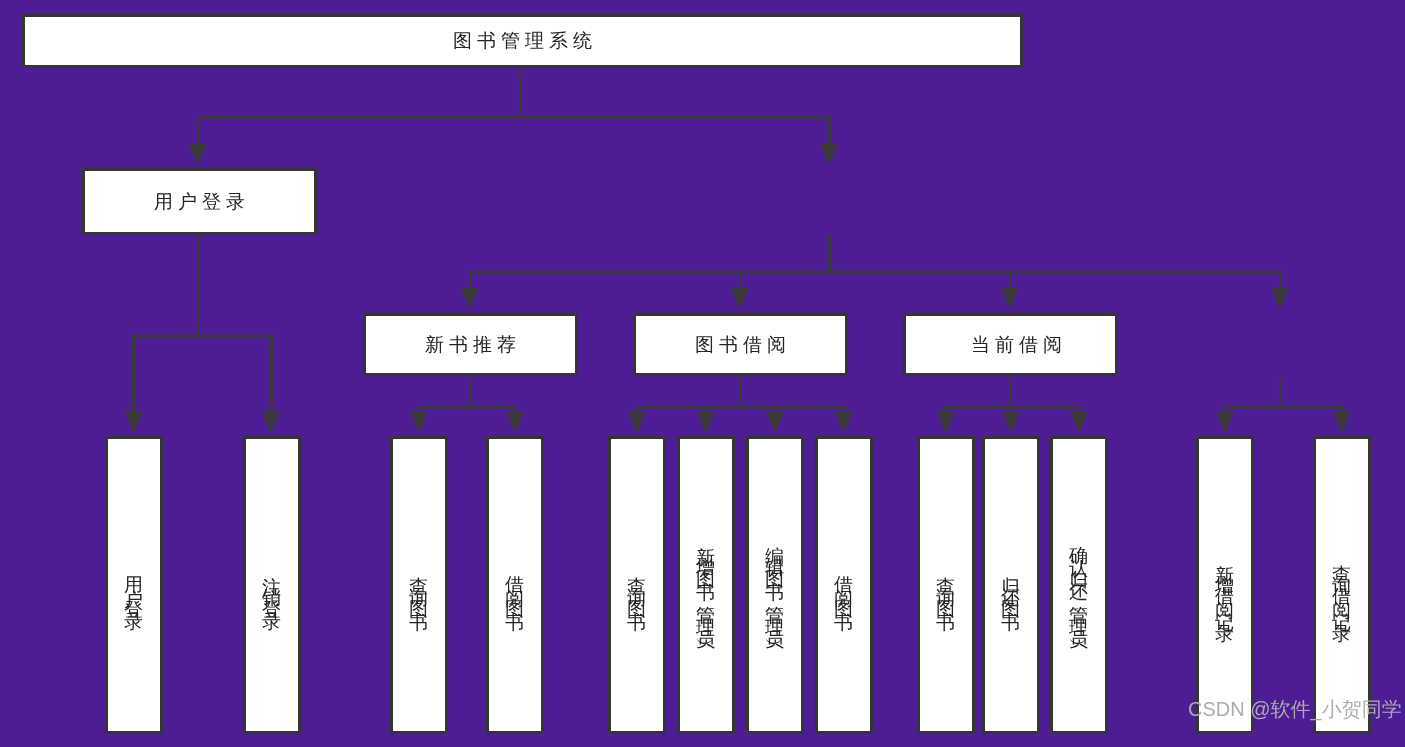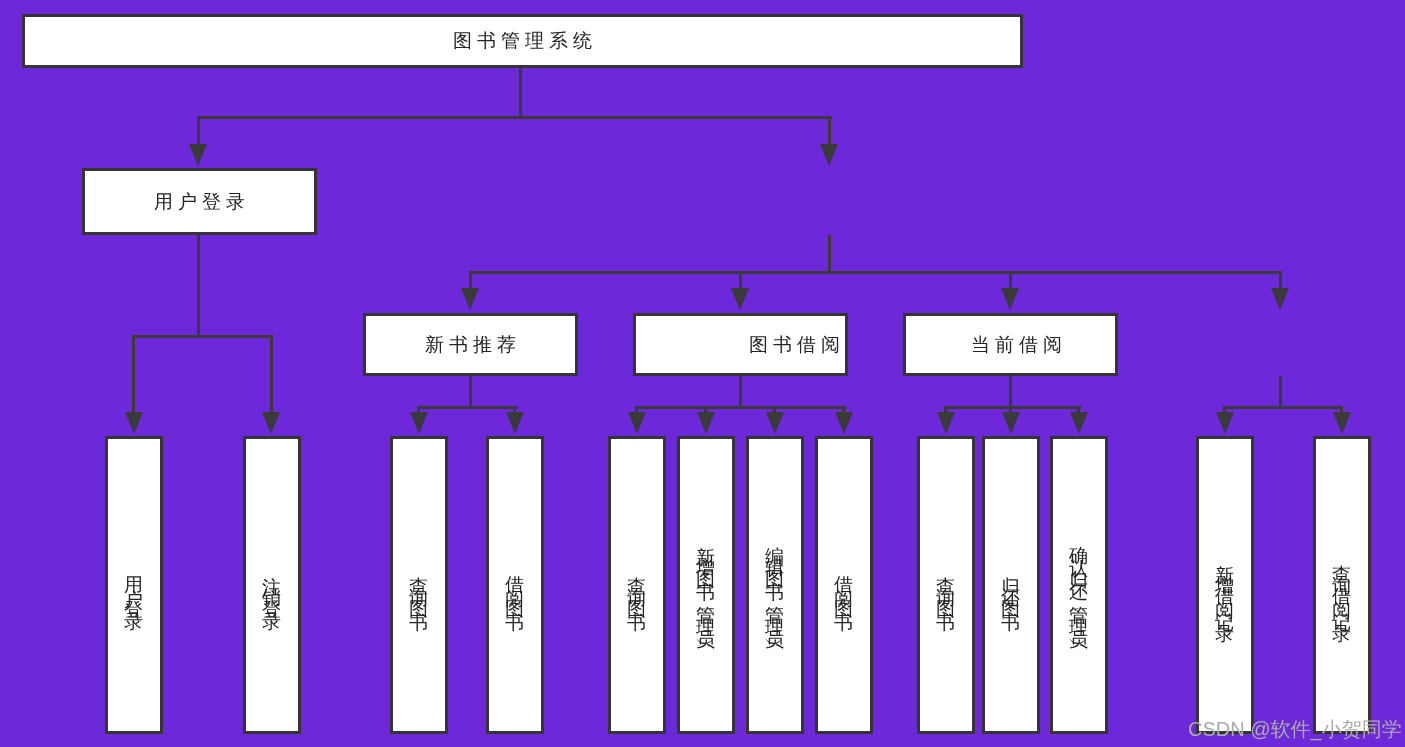--- a/index.html
+++ b/index.html
@@ -1,17 +1,17 @@
 <!DOCTYPE html>
 <html><head>
 <meta charset="utf-8">
 <style>
   html,body { margin:0; padding:0; background:#ffffff; }
   .canvas {
-    position:relative; width:1405px; height:747px; background:#6d28d9;
+    position:relative; width:1405px; height:747px; background:#4c1d95;
     font-family:"Liberation Sans","DejaVu Sans",sans-serif; overflow:hidden;
   }
   .box {
     position:absolute; background:#ffffff; border:3px solid #353535;
     box-sizing:border-box; display:flex; align-items:center; justify-content:center;
     color:#242424; z-index:3;
   }
   .box.h span { font-size:19px; letter-spacing:5px; text-indent:5px; white-space:nowrap; }
   .box.v span {
     writing-mode:vertical-rl; text-orientation:mixed;
@@ -19,21 +19,21 @@
   }
   .hline, .vline { position:absolute; background:#3a3a3a; z-index:1; }
   .hline { height:3px; }
   .vline { width:3px; }
   .arrow {
     position:absolute; width:0; height:0; z-index:2;
     border-left:9px solid transparent; border-right:9px solid transparent;
     border-top:22px solid #3a3a3a;
   }
   .watermark {
-    position:absolute; left:1188px; top:716px; z-index:5;
+    position:absolute; left:1188px; top:696px; z-index:5;
     color:#acacac; font-size:20px; white-space:nowrap;
   }
 </style>
 </head>
 <body>
 
 <div class="canvas">
 
   <div class="vline" style="left:519px; top:68px;  height:51px;"></div>
   <div class="hline" style="left:197px; top:116px; width:635px;"></div>
@@ -98,21 +98,21 @@
     <span>图书管理系统</span>
   </div>
 
   <div class="box h" style="left:82px; top:168px; width:235px; height:67px;">
     <span>用户登录</span>
   </div>
 
   <div class="box h" style="left:363px; top:313px; width:215px; height:63px;">
     <span>新书推荐</span>
   </div>
-  <div class="box h" style="left:633px; top:313px; width:215px; height:63px;justify-content:flex-end;">
+  <div class="box h" style="left:633px; top:313px; width:215px; height:63px;">
     <span>图书借阅</span>
   </div>
   <div class="box h" style="left:903px; top:313px; width:215px; height:63px;padding-left:12px;">
     <span>当前借阅</span>
   </div>
 
   <div class="box v" style="left:105px; top:436px; width:58px; height:298px;">
     <span>用户登录</span>
   </div>
   <div class="box v" style="left:243px; top:436px; width:58px; height:298px;">

